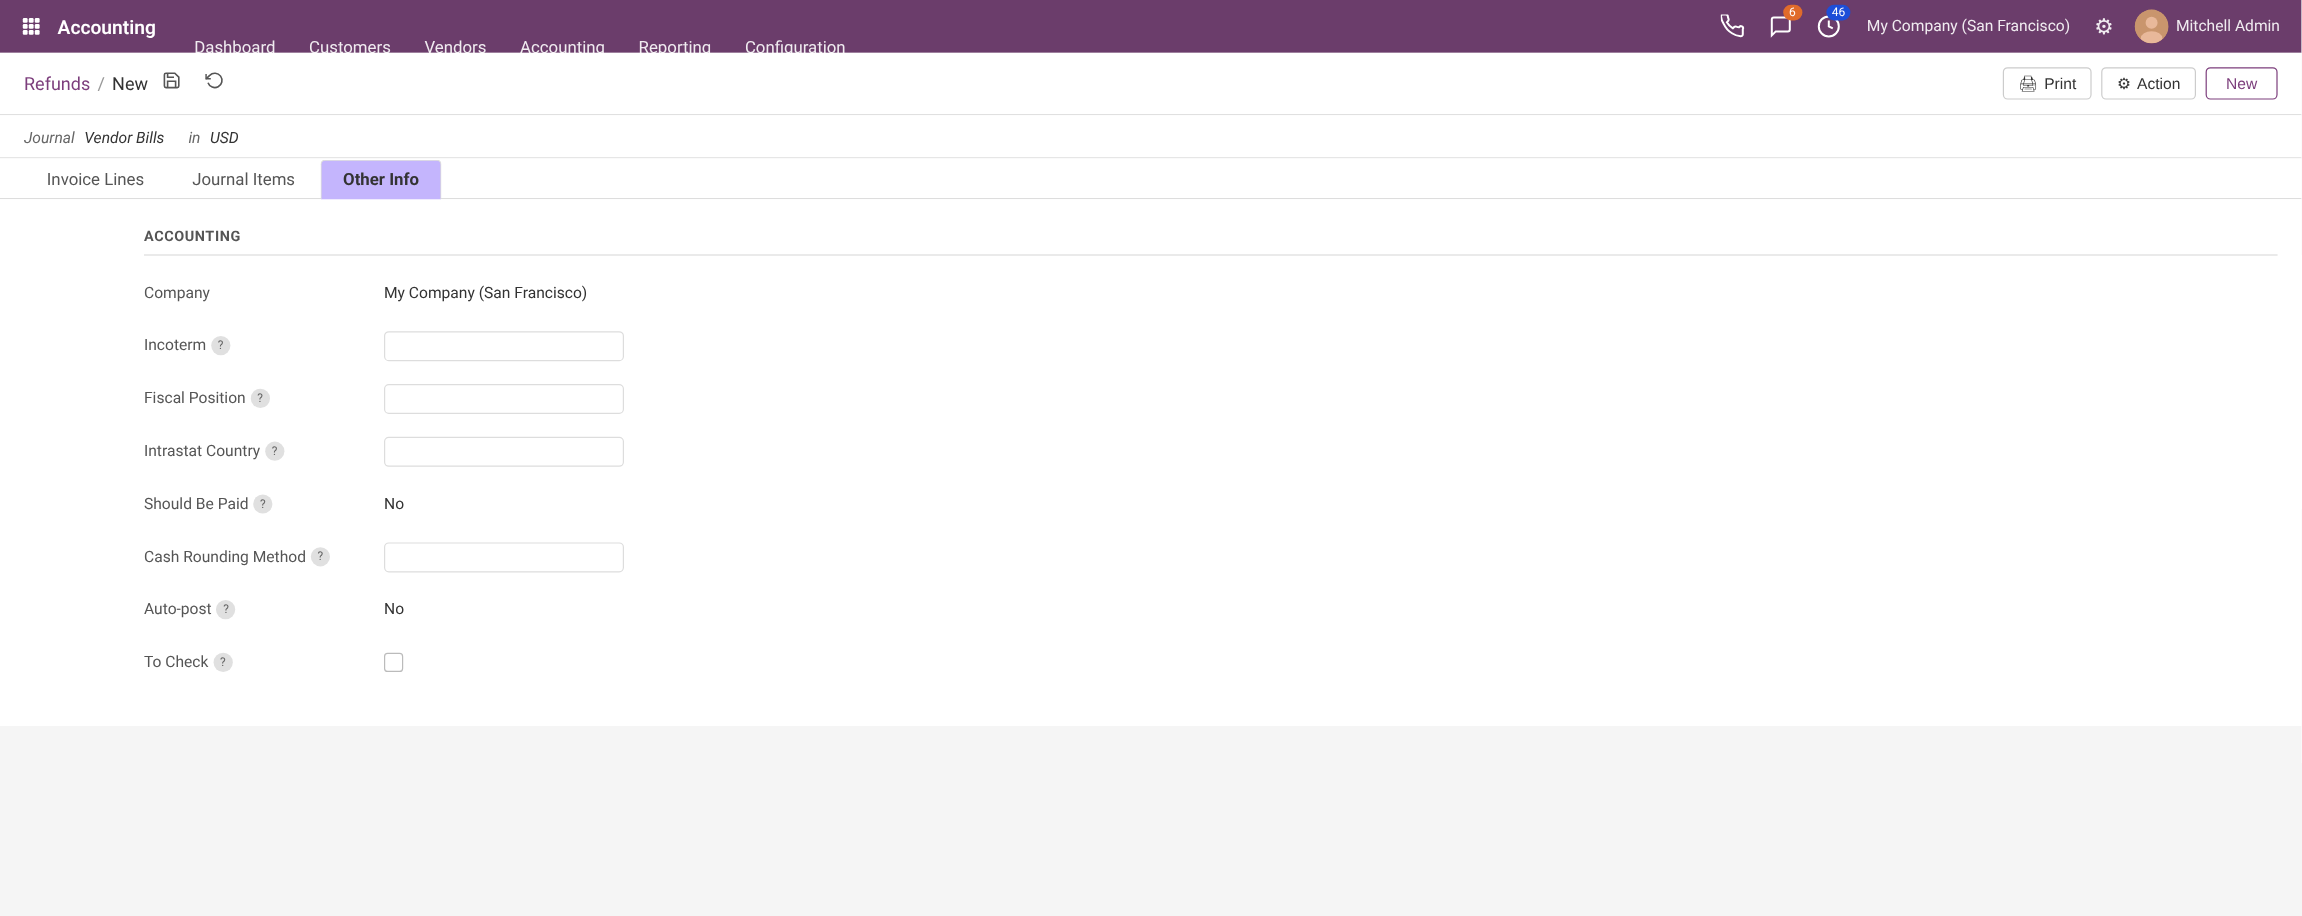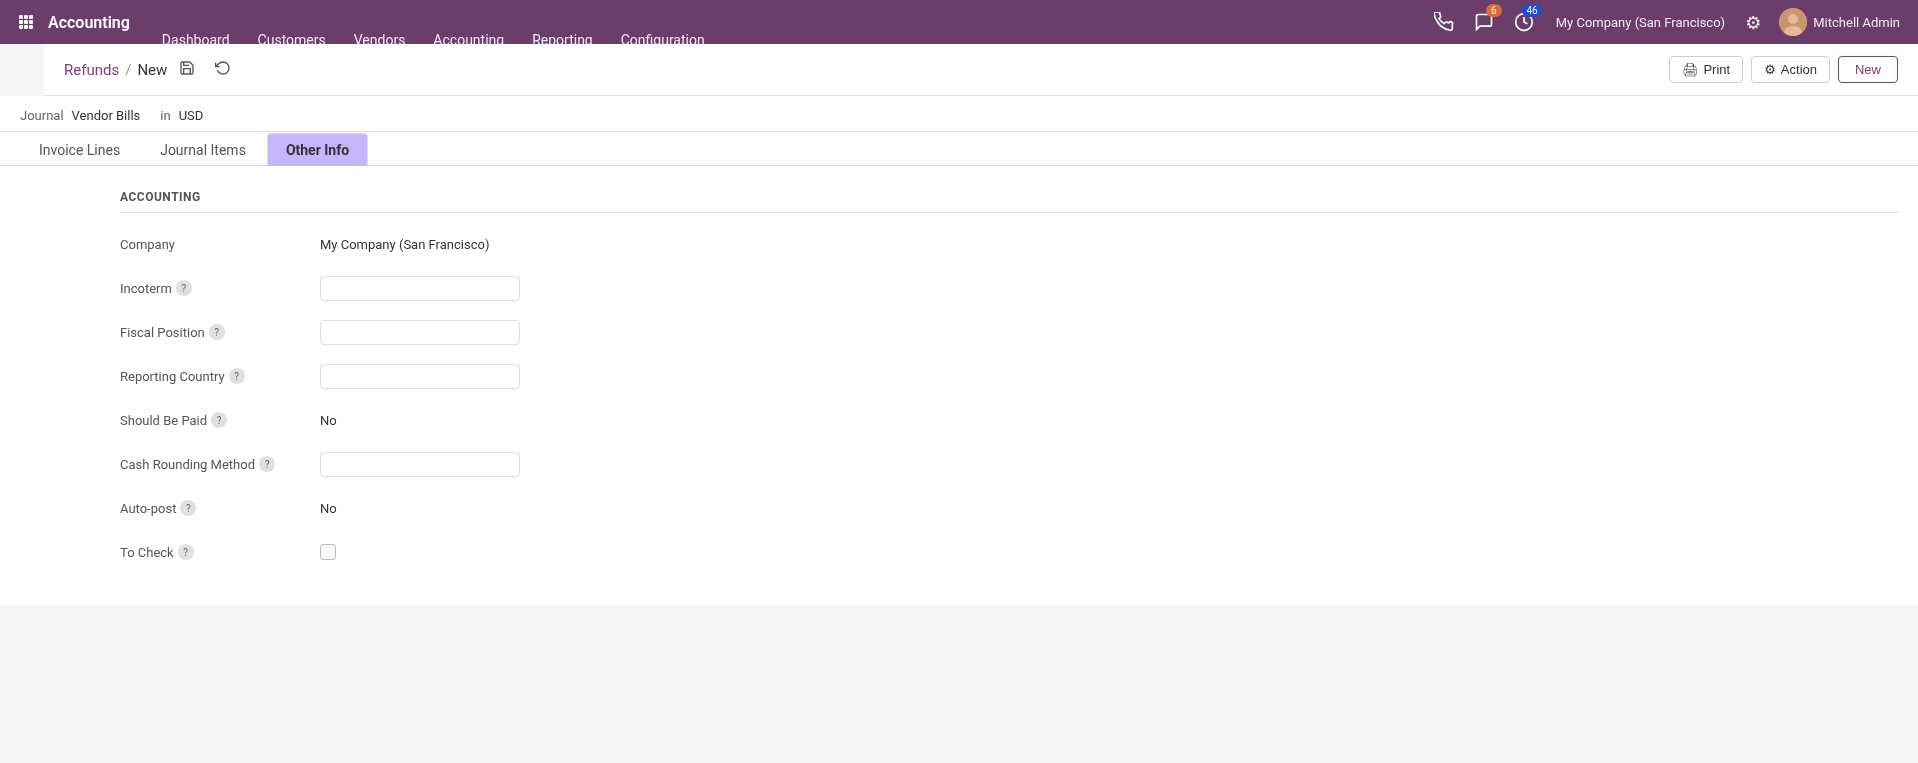--- a/index.html
+++ b/index.html
@@ -105,21 +105,20 @@
 
     
     .breadcrumb-bar {
       background: #fff;
       border-bottom: 1px solid #e0e0e0;
       height: 52px;
       display: flex;
       align-items: center;
       padding: 0 20px;
       justify-content: space-between;
-      margin-left: 44px;
     }
     .breadcrumb {
       display: flex;
       align-items: center;
       gap: 6px;
       font-size: 15px;
     }
     .breadcrumb-link {
       color: #7c3e7c;
       cursor: pointer;
@@ -198,20 +197,21 @@
       padding: 12px 20px 8px 20px;
       display: flex;
       align-items: center;
       gap: 20px;
       border-bottom: 1px solid #e0e0e0;
     }
     .journal-field {
       display: flex;
       align-items: center;
       gap: 8px;
+      font-style: italic;
     }
     .journal-label {
       color: #666;
       font-size: 13px;
     }
     .journal-value {
       color: #333;
       font-size: 13px;
     }
 
@@ -456,21 +456,21 @@
     <div class="field-row">
       <div class="field-label">
         <span>Fiscal Position</span>
         <span class="field-help">?</span>
       </div>
       <input class="field-input" type="text" style="width: 200px; min-width: 200px;" value="">
     </div>
 
     <div class="field-row">
       <div class="field-label">
-        <span>Reporting Country</span>
+        <span>Intrastat Country</span>
         <span class="field-help">?</span>
       </div>
       <input class="field-input" type="text" style="width: 200px; min-width: 200px;" value="">
     </div>
 
     <div class="field-row">
       <div class="field-label">
         <span>Should Be Paid</span>
         <span class="field-help">?</span>
       </div>

